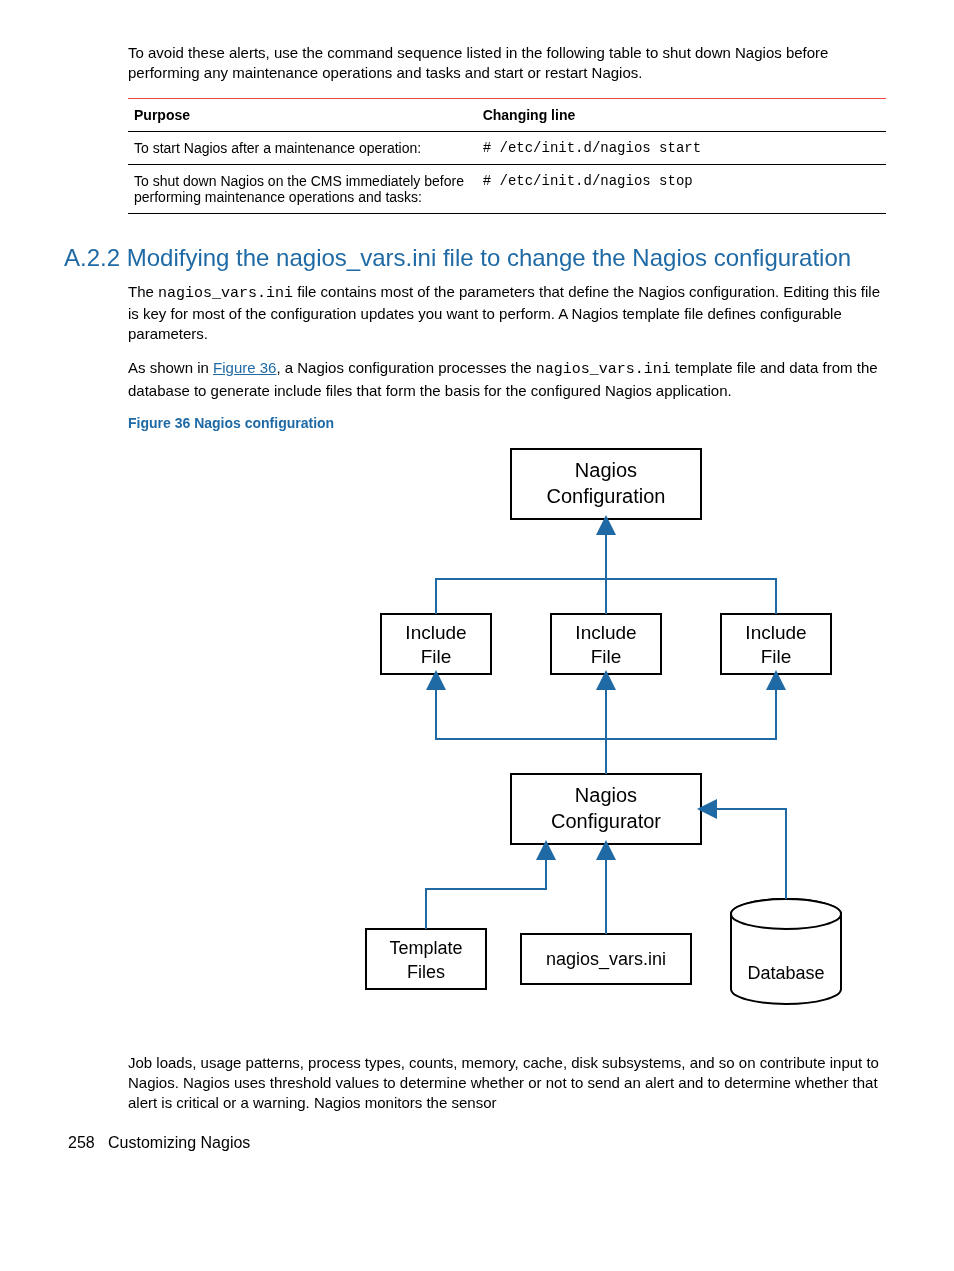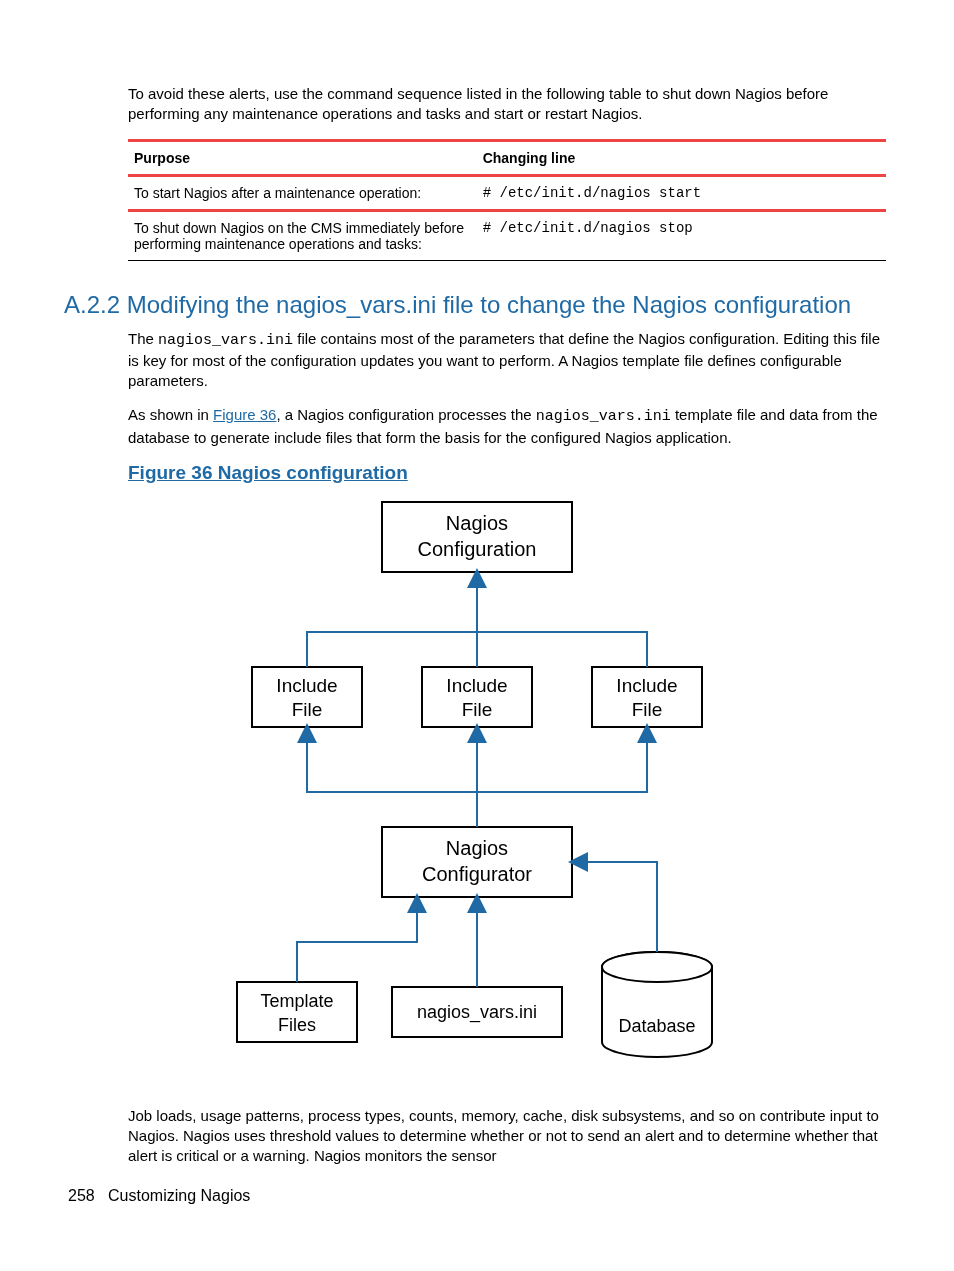--- a/index.html
+++ b/index.html
@@ -4,37 +4,37 @@
 <style>
   body {
     margin: 0;
     padding: 0;
     background: #fff;
     font-family: Arial, Helvetica, sans-serif;
     color: #000;
     width: 954px;
   }
   .page {
-    padding: 84px 68px 30px 68px;
+    padding: 43px 68px 30px 68px;
   }
   .body-text {
     font-size: 15px;
     line-height: 1.35;
     margin: 0 0 14px 0;
     padding-left: 60px;
   }
   table.cmdtable {
     width: 100%;
     border-collapse: collapse;
     margin: 12px 0 24px 60px;
     width: calc(100% - 60px);
   }
   table.cmdtable th, table.cmdtable td {
     text-align: left;
-    border-top: 3px solid #ef4444;
+    border-top: 1px solid #ef4444;
     border-bottom: 1px solid #000;
     padding: 8px 6px;
     vertical-align: top;
     font-size: 14px;
   }
   table.cmdtable th {
     font-weight: bold;
   }
   table.cmdtable td.cmd {
     font-family: "Courier New", monospace;
@@ -53,25 +53,24 @@
   span.link {
     color: #1f6aa5;
     text-decoration: underline;
   }
   code, .mono {
     font-family: "Courier New", monospace;
   }
   .fig-caption {
     color: #1f6aa5;
     font-weight: bold;
-    font-size: 19px;
+    font-size: 14px;
     margin: 14px 0 8px 60px;
-    text-decoration: underline;
   }
-  .diagram-wrap { text-align: center; margin: 4px 0 20px 0; }
+  .diagram-wrap { text-align: right; margin: 4px 0 20px 0; }
   .footer {
     font-size: 16px;
     color: #000;
     padding-left: 0;
     margin-top: 20px;
   }
   svg text { font-family: Arial, Helvetica, sans-serif; }
 </style>
 </head>
 <body>

